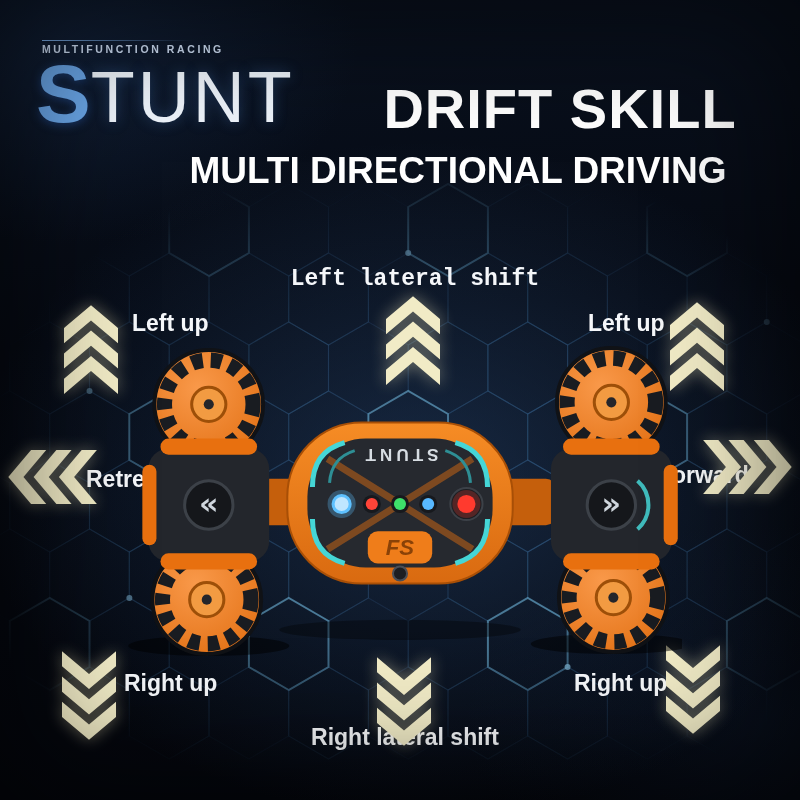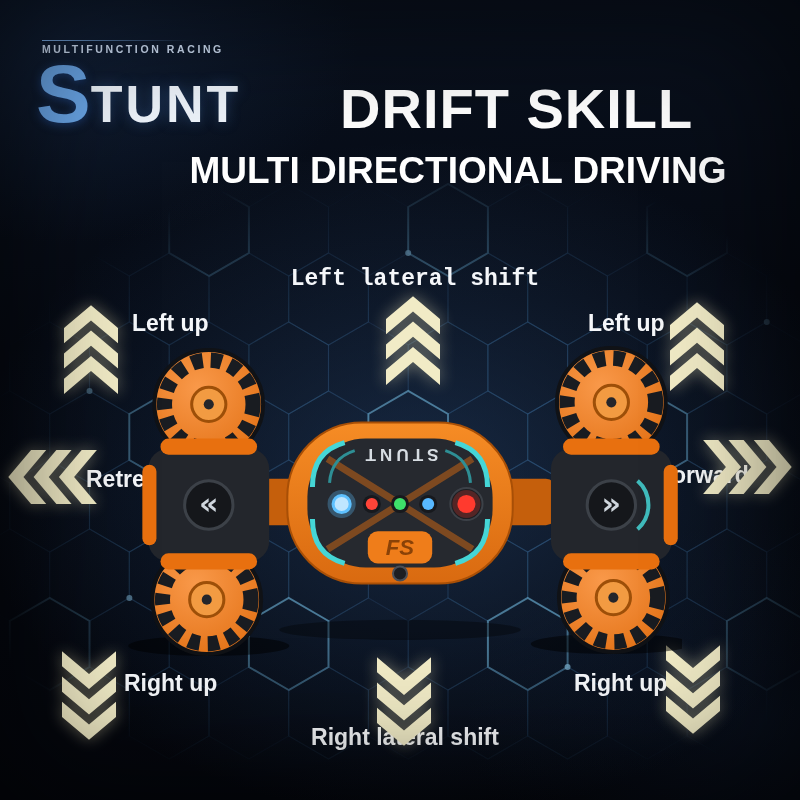--- a/index.html
+++ b/index.html
@@ -20,25 +20,25 @@
     mask-image:radial-gradient(560px 400px at 53% 62%, #000 40%, transparent 85%);}
 
   
   .logo{position:absolute; left:36px; top:40px;}
   .logo-tagline{font-size:10.5px; font-weight:700; letter-spacing:2.6px; color:#d2e2f8; margin-left:6px;}
   .logo-tagline::before{content:""; display:block; width:150px; height:1px;
     background:linear-gradient(90deg,#7fb3ef,transparent); margin-bottom:2px;}
   .logo-word{line-height:.95; white-space:nowrap;}
   .logo-s{font-size:82px; font-weight:900; color:#6aa6e8;
     text-shadow:0 2px 10px rgba(40,90,170,.55);}
-  .logo-rest{font-size:52px; font-weight:700; color:#eef4fb; letter-spacing:3px;
+  .logo-rest{font-size:72px; font-weight:400; color:#eef4fb; letter-spacing:3px;
     text-shadow:0 0 14px rgba(80,140,220,.35);}
 
   
-  .title{position:absolute; left:340px; top:76px; width:440px; 
+  .title{position:absolute; left:340px; top:76px; width:440px; text-align:center;
     font-size:56px; font-weight:800; letter-spacing:1px; color:#ffffff;}
   .subtitle{position:absolute; left:108px; top:150px; width:700px; text-align:center;
     font-size:37px; font-weight:800; color:#ffffff;}
 
   
   .dir-label{position:absolute; font-size:23px; font-weight:600; color:#f5f7fa; white-space:nowrap;}
   .dir-label.center{text-align:center;}
 
   
   .arrow{position:absolute; fill:#f1ebc6;

